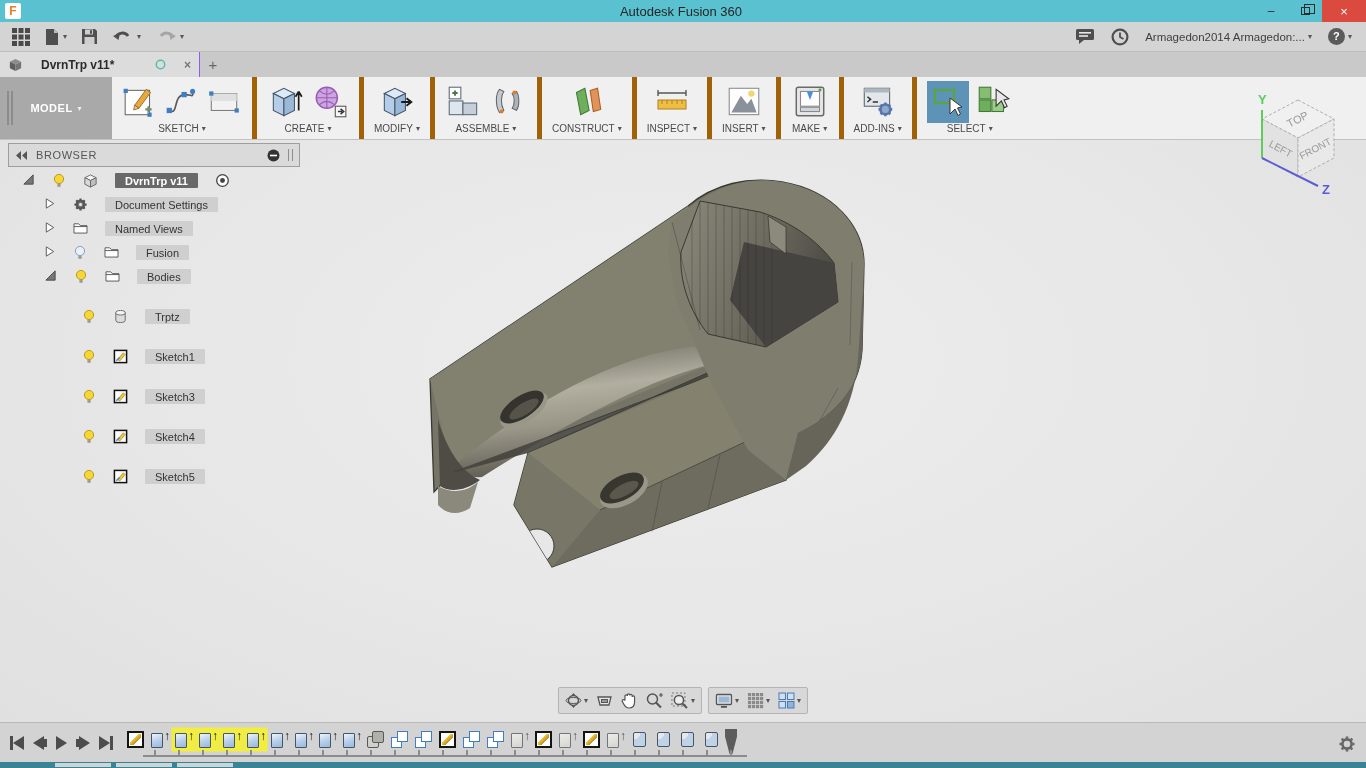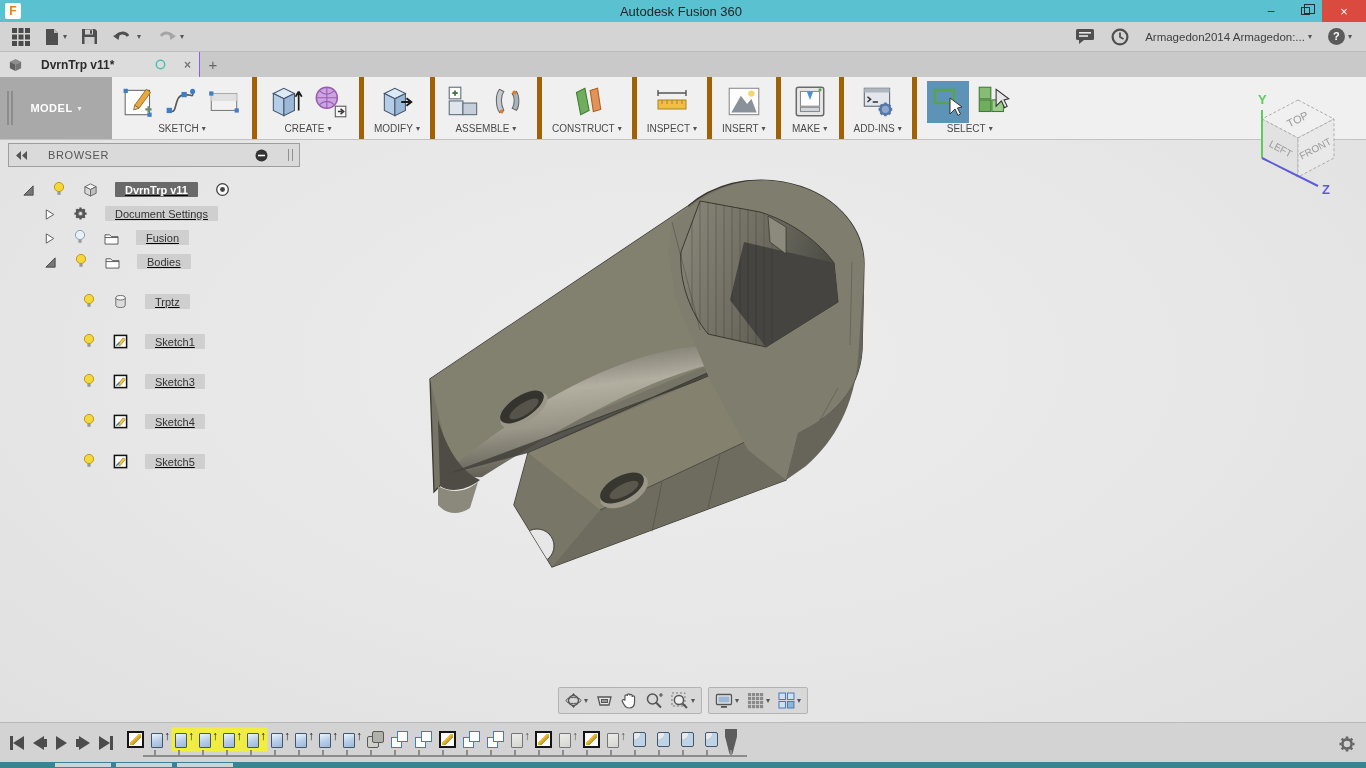--- a/index.html
+++ b/index.html
@@ -53,28 +53,28 @@
   .sel-tile { width:42px; height:42px; background:#5e93b8; display:flex; align-items:center; justify-content:center; }
 
   
   .viewport { position:relative; height:582px;
     background:radial-gradient(ellipse at 50% 38%, #ededed 0%, #e7e7e7 55%, #e0e0e0 100%); }
   .model-svg { position:absolute; inset:0; width:100%; height:100%; }
   .viewcube { position:absolute; top:-48px; right:10px; }
 
   
   .panel-header { width:292px; height:24px; background:#dadada; border:1px solid #9e9e9e;
-    display:flex; align-items:center; gap:20px; padding:0 6px; }
+    display:flex; align-items:center; gap:8px; padding:0 6px; }
   .panel-title { font-size:11px; color:#555; letter-spacing:.6px; flex:1; }
   .grip-v { width:5px; height:12px; border-left:1px solid #8f8f8f; border-right:1px solid #8f8f8f; }
   .browser-wrap { position:absolute; left:8px; top:3px; }
   .comments-wrap { position:absolute; left:8px; bottom:13px; }
 
   .tree { padding-top:6px; }
-  .trow { height:24px; display:flex; align-items:flex-end; gap:17px;text-decoration:underline; }
+  .trow { height:24px; display:flex; align-items:flex-start; gap:17px; }
   .chip { background:rgba(205,205,205,.92); padding:1.5px 10px; font-size:11px; color:#333;
     border-radius:1px; white-space:nowrap; }
   .chip.selected { background:#696969; color:#fff; font-weight:bold; }
   .ind-0 { padding-left:14px; } .ind-1 { padding-left:36px; } .ind-2 { padding-left:74px;margin-top:16px; }
 
   
   .navbar { position:absolute; left:50%; transform:translateX(-50%); bottom:8px; display:flex; gap:6px; }
   .nav-group { background:#d8d8d8; border:1px solid #b3b3b3; border-radius:2px; display:flex;
     align-items:center; padding:2px 4px; gap:4px; height:27px; }
   .nav-item { display:flex; align-items:center; gap:2px; padding:1px 2px; }
@@ -548,20 +548,30 @@
         <svg width="15" height="15" viewBox="0 0 16 16">
             <g stroke="#555" stroke-width="2.4">
               <circle cx="8" cy="8" r="4" fill="#7a7a7a"></circle>
               <path d="M8 1.5 v2 M8 12.5 v2 M1.5 8 h2 M12.5 8 h2 M3.5 3.5 l1.4 1.4 M11.1 11.1 l1.4 1.4 M12.5 3.5 l-1.4 1.4 M4.9 11.1 l-1.4 1.4"></path>
             </g>
             <circle cx="8" cy="8" r="1.6" fill="#e9e9e9"></circle>
           </svg>
         <span class="chip">Document Settings</span>
       </div>
 
+      <div class="trow ind-1">
+        <svg width="12" height="13" viewBox="0 0 12 14">
+            <path d="M2 2 L10 7 L2 12 Z" fill="#fdfdfd" stroke="#555"></path>
+          </svg>
+        <svg width="15" height="13" viewBox="0 0 16 14">
+            <path d="M1 3 h5 l2 2 h7 v8 h-14 z" fill="#fdfdfd" stroke="#555"></path>
+            <path d="M1 6 h14" stroke="#555"></path>
+          </svg>
+        <span class="chip">Named Views</span>
+      </div>
 
       <div class="trow ind-1">
         <svg width="12" height="13" viewBox="0 0 12 14">
             <path d="M2 2 L10 7 L2 12 Z" fill="#fdfdfd" stroke="#555"></path>
           </svg>
         <svg width="14" height="16" viewBox="0 0 14 16">
             <circle cx="7" cy="6" r="4.6" fill="#e9f0f7" stroke="#8aa0b5"></circle>
             <rect x="5.4" y="10.8" width="3.2" height="3" fill="#9a9a9a"></rect>
           </svg>
         <svg width="15" height="13" viewBox="0 0 16 14">

